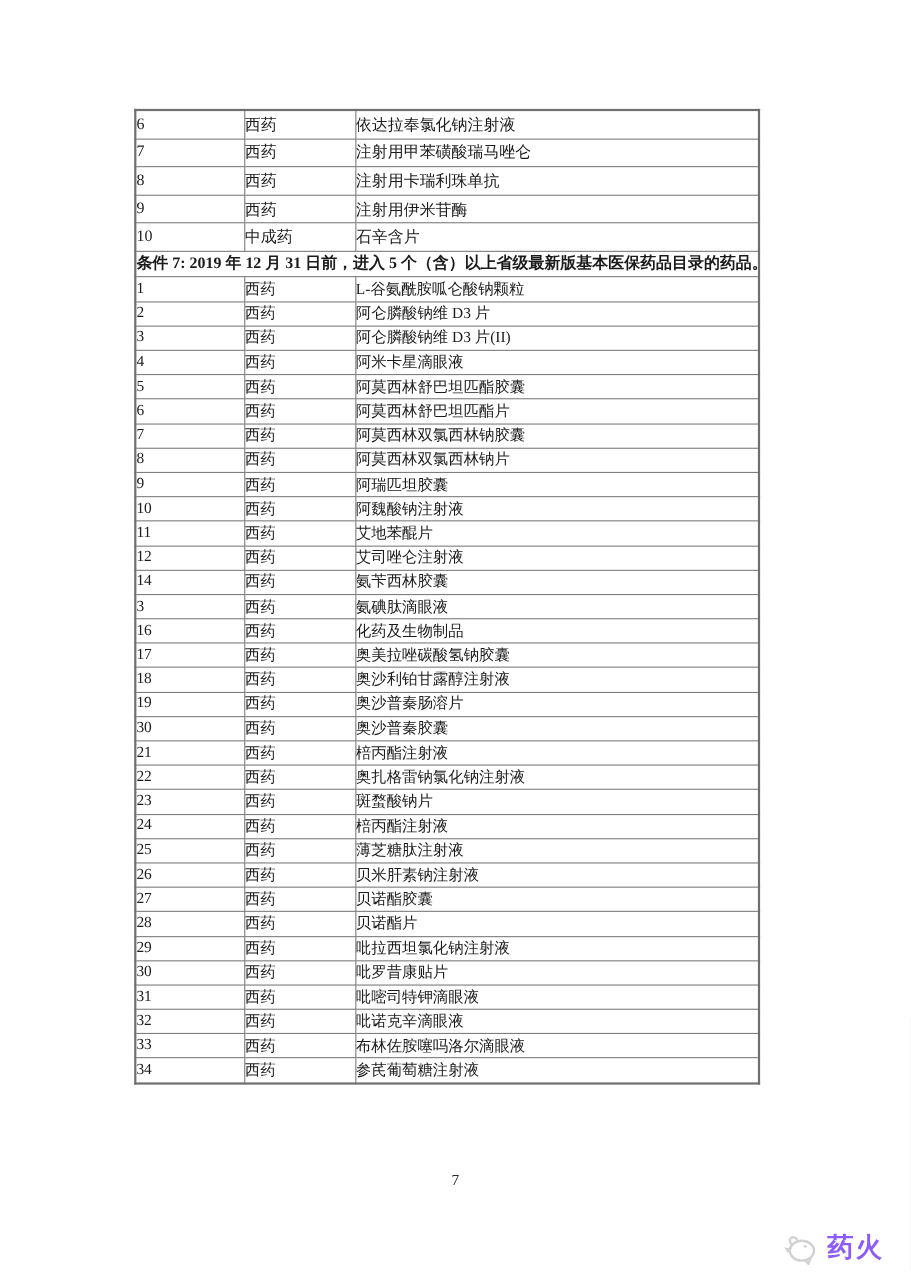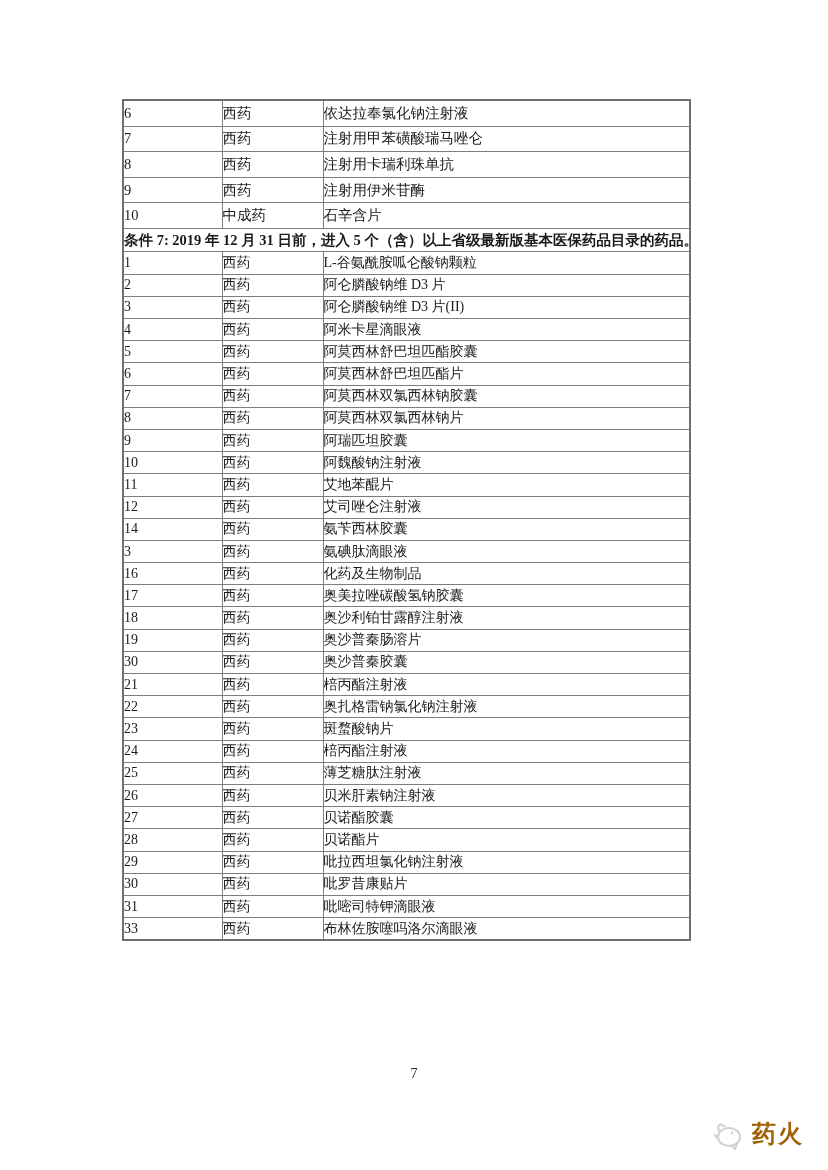--- a/index.html
+++ b/index.html
@@ -49,21 +49,21 @@
     left:0;top:1066px;width:828px;
     text-align:center;
     font-size:14px;
     color:#2a2a2a;
     font-family:"Liberation Serif","DejaVu Serif",serif;
   }
   .watermark{
     position:absolute;
     top:1118px;right:24px;
     display:flex;align-items:center;gap:5px;
-    color:#a16207;
+    color:#8b5cf6;
     user-select:none;
   }
   .watermark .brand-text{
     font-size:24px;
     font-weight:bold;
     letter-spacing:2px;
     font-family:"Liberation Serif","DejaVu Serif",serif;
   }
   .watermark svg{display:block;}
 </style>
@@ -289,27 +289,37 @@
     <td class="c-type">西药</td>
     <td class="c-name">吡罗昔康贴片</td>
   </tr>
 
   <tr>
     <td class="c-no">31</td>
     <td class="c-type">西药</td>
     <td class="c-name">吡嘧司特钾滴眼液</td>
   </tr>
 
+  <tr>
+    <td class="c-no">32</td>
+    <td class="c-type">西药</td>
+    <td class="c-name">吡诺克辛滴眼液</td>
+  </tr>
 
   <tr>
     <td class="c-no">33</td>
     <td class="c-type">西药</td>
     <td class="c-name">布林佐胺噻吗洛尔滴眼液</td>
   </tr>
 
+  <tr>
+    <td class="c-no">34</td>
+    <td class="c-type">西药</td>
+    <td class="c-name">参芪葡萄糖注射液</td>
+  </tr>
 </tbody>
   </table>
 
   <div class="page-number">7</div>
 
   <div class="watermark">
     <svg width="40" height="32" viewBox="0 0 40 32" fill="none">
       <ellipse cx="22" cy="19" rx="11" ry="9" stroke="#d2d2d2" stroke-width="2.2"></ellipse>
       <path d="M13 14 C 8 8, 14 4, 18 9" stroke="#d2d2d2" stroke-width="2.2" fill="none"></path>
       <path d="M6 16 L13 17 L9 21 Z" fill="#d2d2d2"></path>

